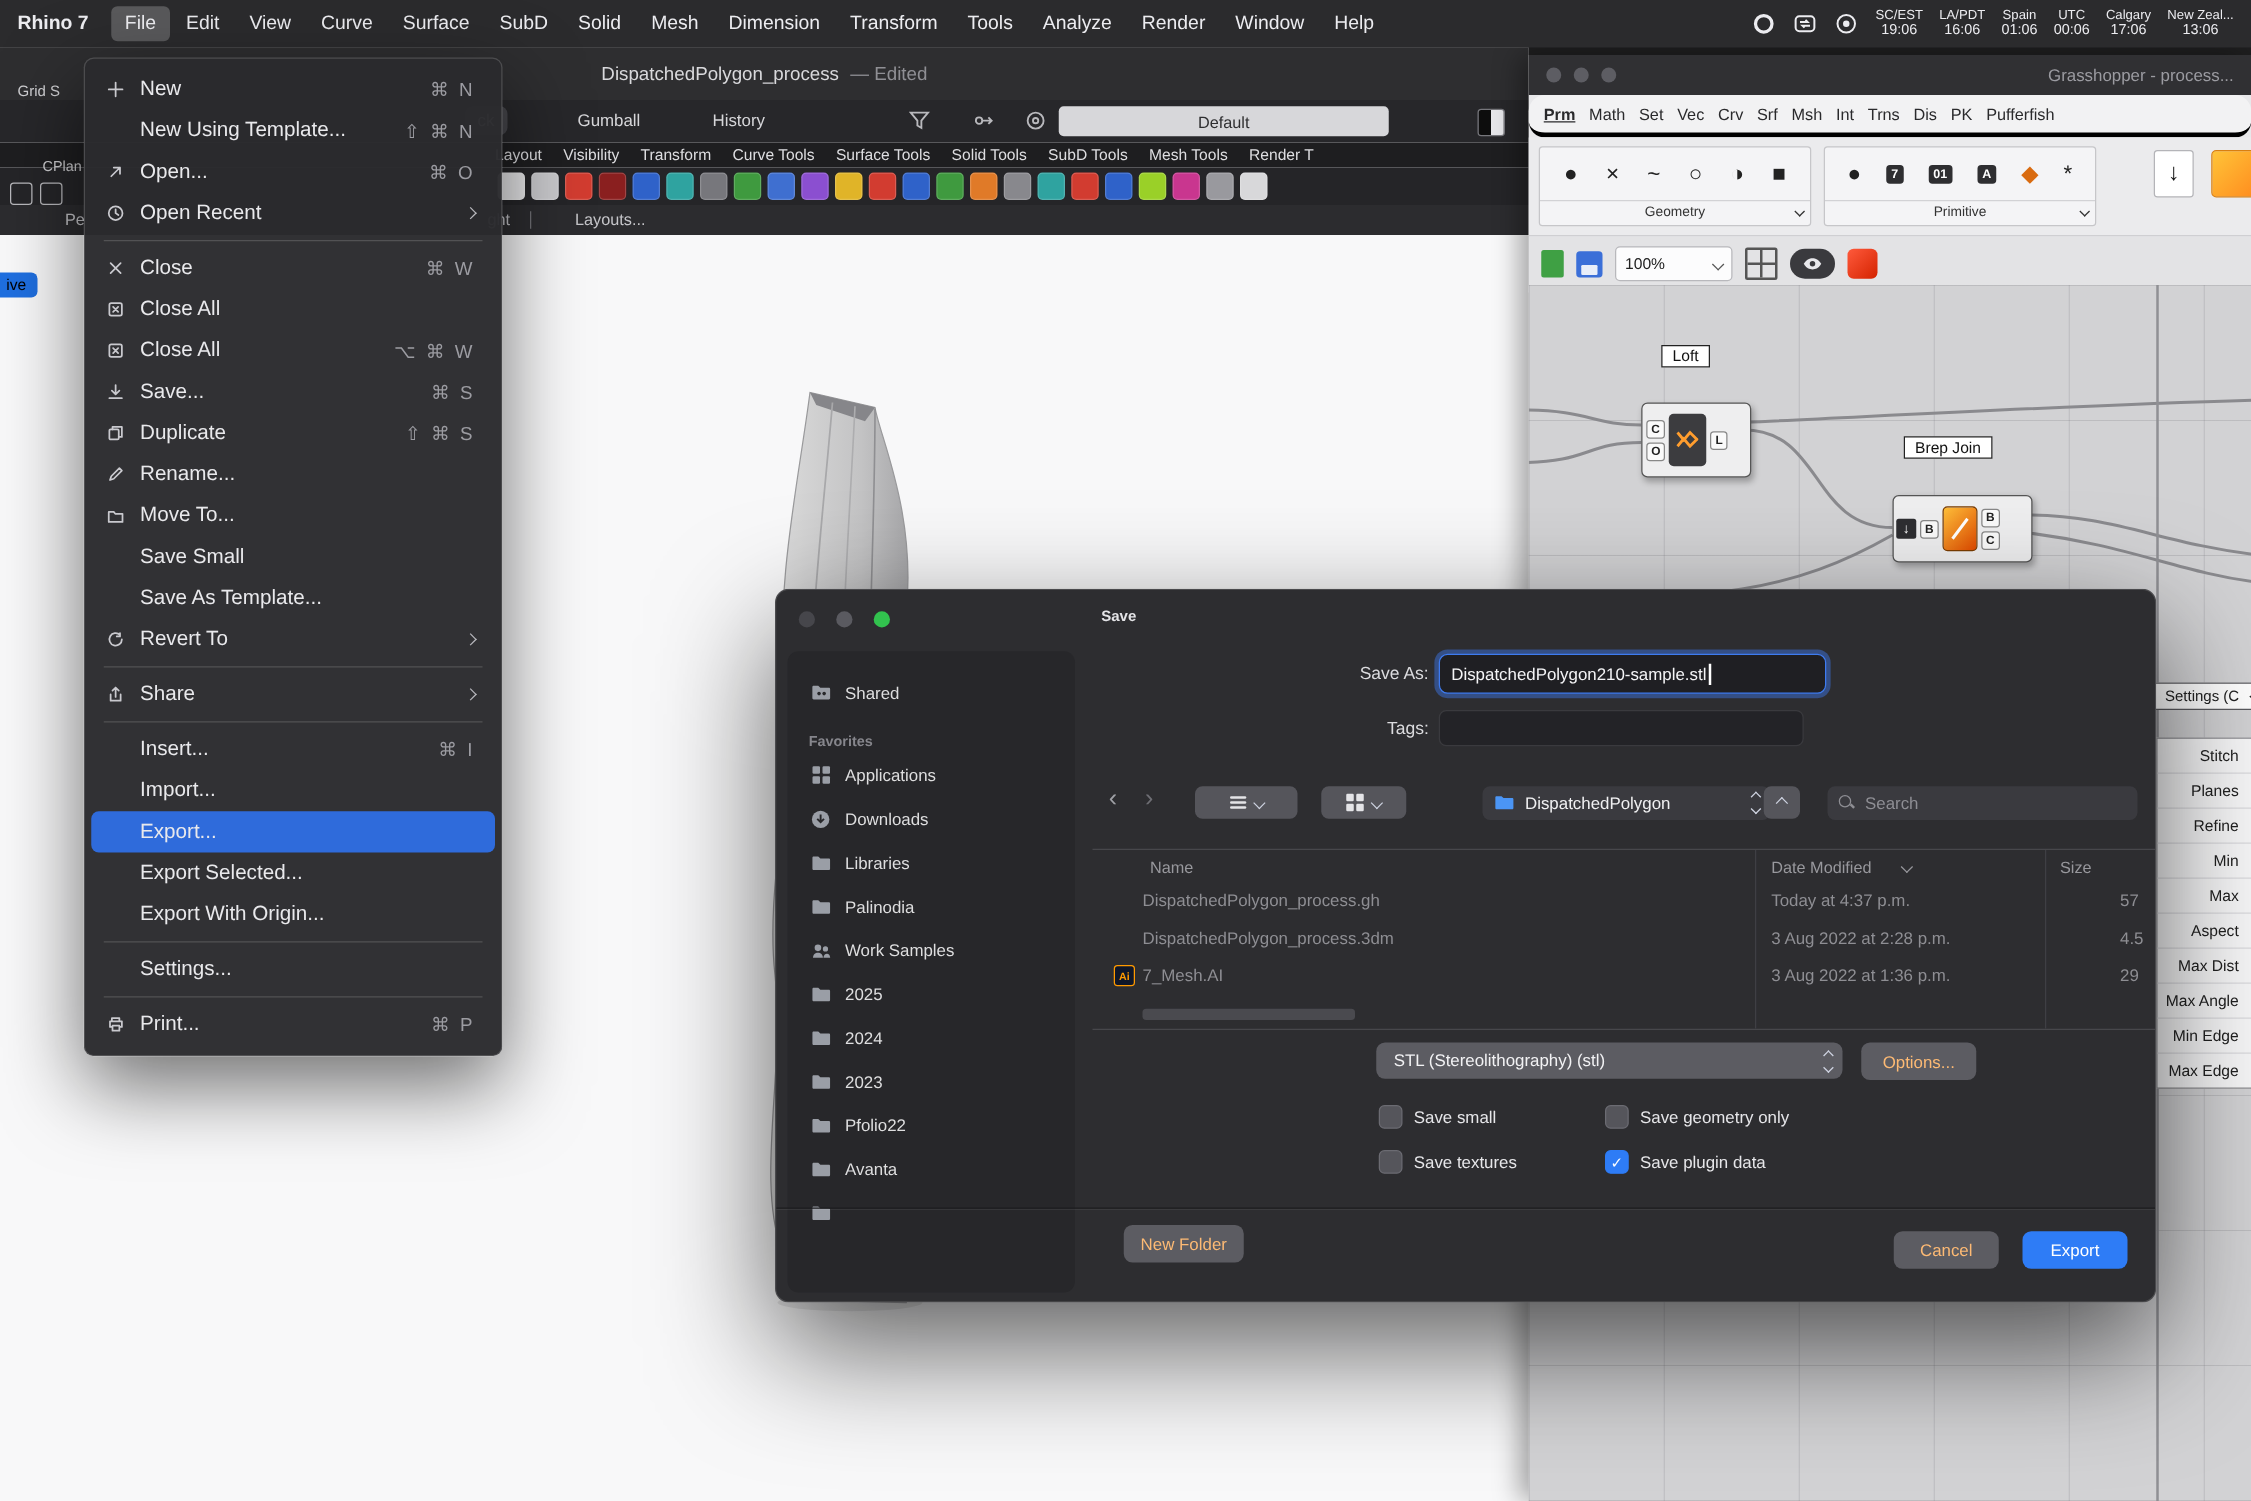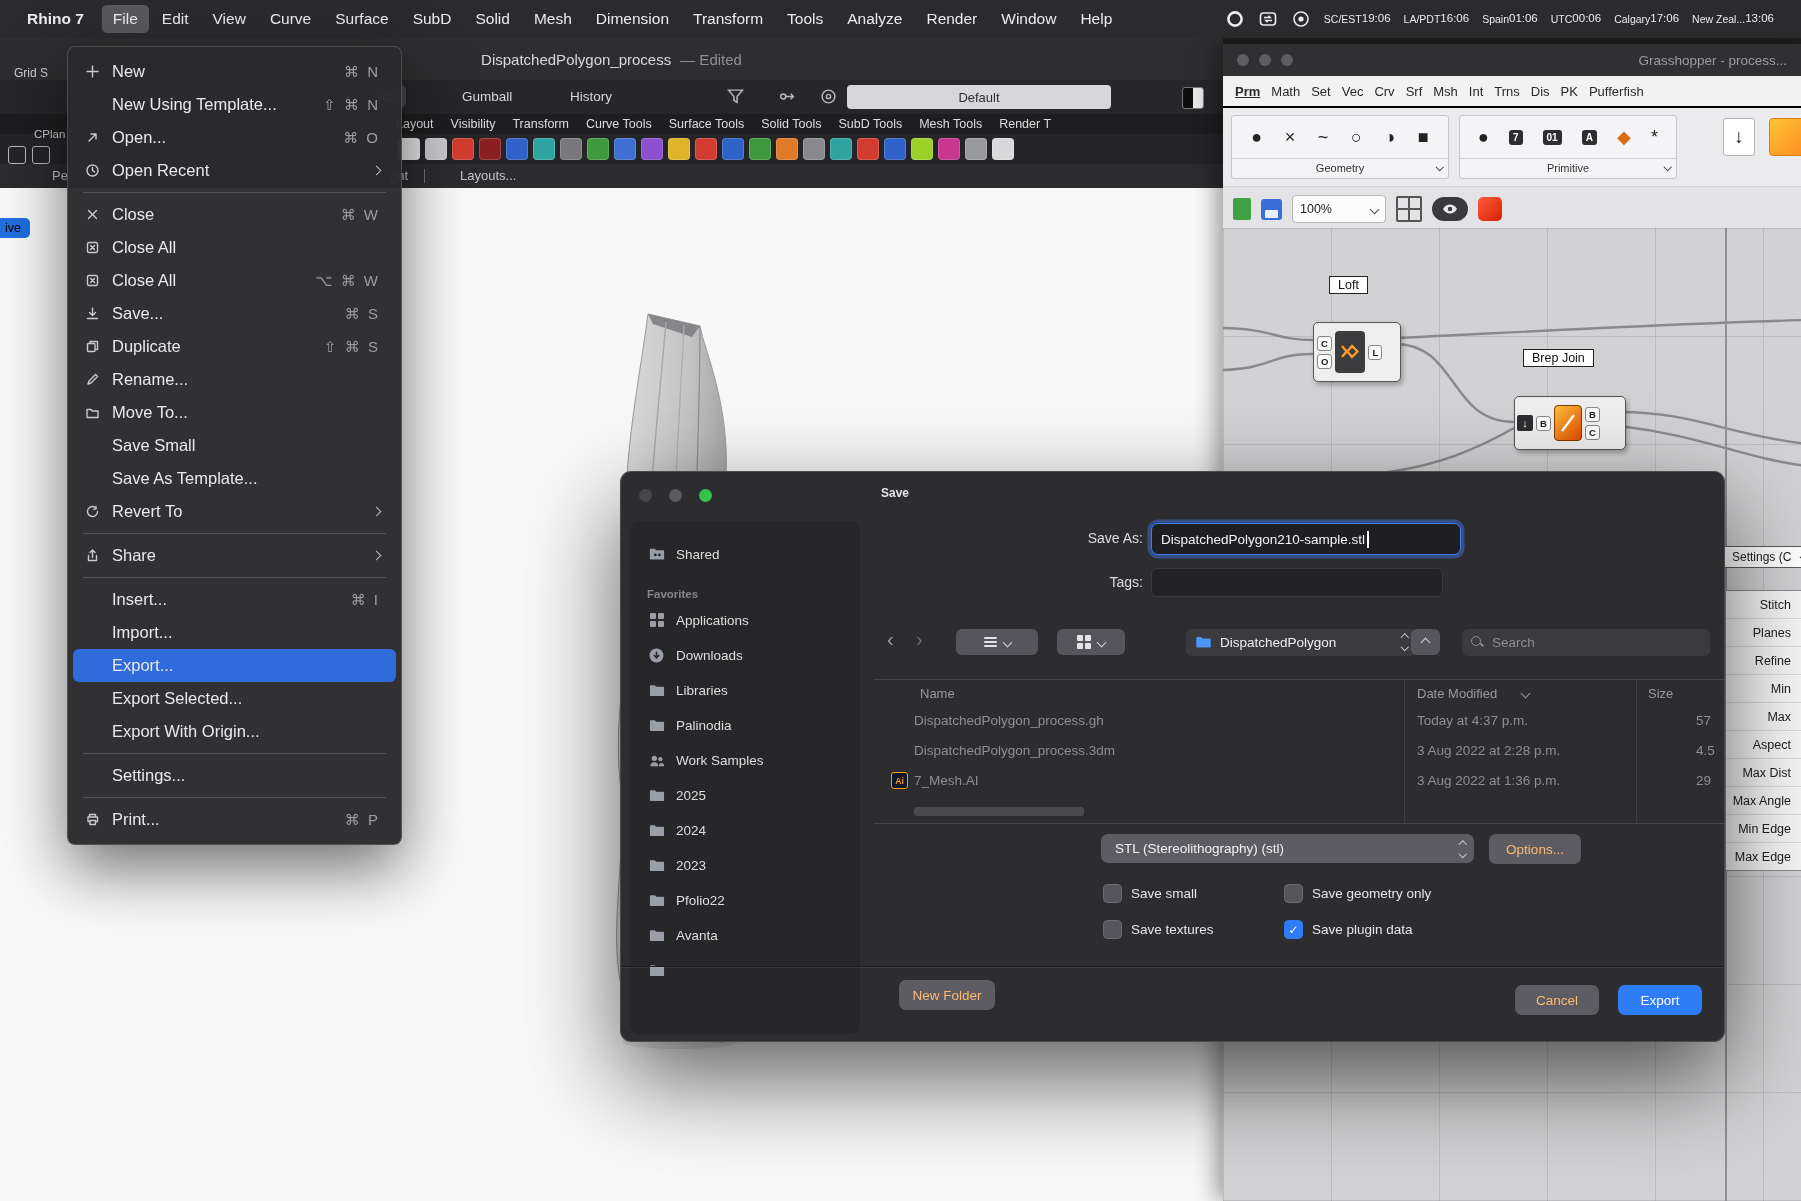--- a/index.html
+++ b/index.html
@@ -2,29 +2,29 @@
 <html><head>
 <meta charset="utf-8">
 <style>
   html,body{margin:0;padding:0;}
   body{width:1801px;height:1201px;overflow:hidden;background:#1e1e1f;
        font-family:"Liberation Sans","DejaVu Sans",sans-serif;}
   #screen{position:relative;width:1801px;height:1201px;overflow:hidden;}
 
   
   .menubar{position:absolute;top:0;left:0;right:0;height:38px;background:#2b2b2d;
-    display:flex;align-items:center;justify-content:space-between;padding:0 27px;
+    display:flex;align-items:center;justify-content:space-between;padding:0 14px;
     color:#ececf0;font-size:15.5px;z-index:150;}
   .mb-left{display:flex;align-items:center;gap:2px;}
   .mb-app{font-weight:700;margin:0 10px 0 -6px;padding:4px 6px;}
   .mb-item{padding:5px 11px;border-radius:5px;white-space:nowrap;}
   .mb-item.active{background:rgba(255,255,255,0.22);}
   .mb-right{display:flex;align-items:center;gap:13px;}
   .mb-ico{width:20px;height:20px;display:flex;align-items:center;justify-content:center;color:#e8e8ec;}
-  .clock{display:flex;flex-direction:row;align-items:center;line-height:1.18;font-size:10.5px;}
+  .clock{display:flex;flex-direction:column;align-items:center;line-height:1.18;font-size:10.5px;}
   .clock .t{font-size:11.5px;}
 
   
   .rhino{position:absolute;top:38px;left:0;width:1223px;bottom:0;background:#f8f8f9;z-index:10;}
   .r-titlebar{height:42px;background:#2e2e30;display:flex;align-items:center;justify-content:center;
     color:#d9d9dc;font-size:15px;}
   .r-suffix{color:#8f8f94;margin-left:9px;}
   .r-tabs{height:34px;background:#27272a;position:relative;color:#d6d6d9;font-size:13.5px;}
   .r-doctab{position:absolute;top:5px;padding:4px 10px;}
   .r-doctab.pill{background:#46464b;border-radius:6px;}
@@ -63,22 +63,22 @@
   .chv.up{transform:rotate(-135deg);}
   .chv.right{transform:rotate(-45deg);}
   .fm-chev{color:#b9b9be;margin-left:10px;}
 
   
   .gh{position:absolute;left:1223px;top:44px;right:0;bottom:0;background:#e8e8ea;
     box-shadow:-8px 0 20px rgba(0,0,0,0.35);z-index:40;}
   .gh-titlebar{height:32px;background:#303033;display:flex;align-items:center;padding:0 14px;gap:10px;}
   .gh-dot{width:12px;height:12px;border-radius:50%;background:#5d5d63;}
   .gh-title{margin-left:auto;color:#9b9ba1;font-size:13.5px;white-space:nowrap;}
-  .gh-tabs{height:30px;background:#f2f2f3;border-bottom:2px solid #000000;display:flex;align-items:center;
-    gap:11px;padding:0 12px;font-size:13px;color:#2a2a2c;white-space:nowrap;overflow:hidden;}
+  .gh-tabs{height:30px;background:#f2f2f3;border-bottom:4px solid #000000;display:flex;align-items:center;
+    gap:11px;padding:0 12px;font-size:13px;color:#2a2a2c;white-space:nowrap;overflow:hidden;border-radius:13px;}
   .gh-tab.sel{font-weight:700;text-decoration:underline;}
   .gh-toolbar{height:78px;background:#ebebed;border-bottom:1px solid #cfcfd2;position:relative;}
   .gh-group{position:absolute;top:7px;width:216px;height:62px;background:#f4f4f6;
     border:1px solid #c6c6c9;border-radius:3px;}
   .gh-gicons{height:42px;display:flex;align-items:center;justify-content:space-around;padding:0 8px;
     font-size:18px;color:#222;}
   .gh-chip{background:#2e2e31;color:#fff;font-size:10px;font-weight:700;border-radius:3px;padding:2px 4px;}
   .gh-glabel{height:17px;border-top:1px solid #d2d2d5;display:flex;align-items:center;justify-content:center;
     font-size:11px;color:#333;position:relative;}
   .gh-glabel .chv{position:absolute;right:6px;top:5px;width:4.5px;height:4.5px;}

